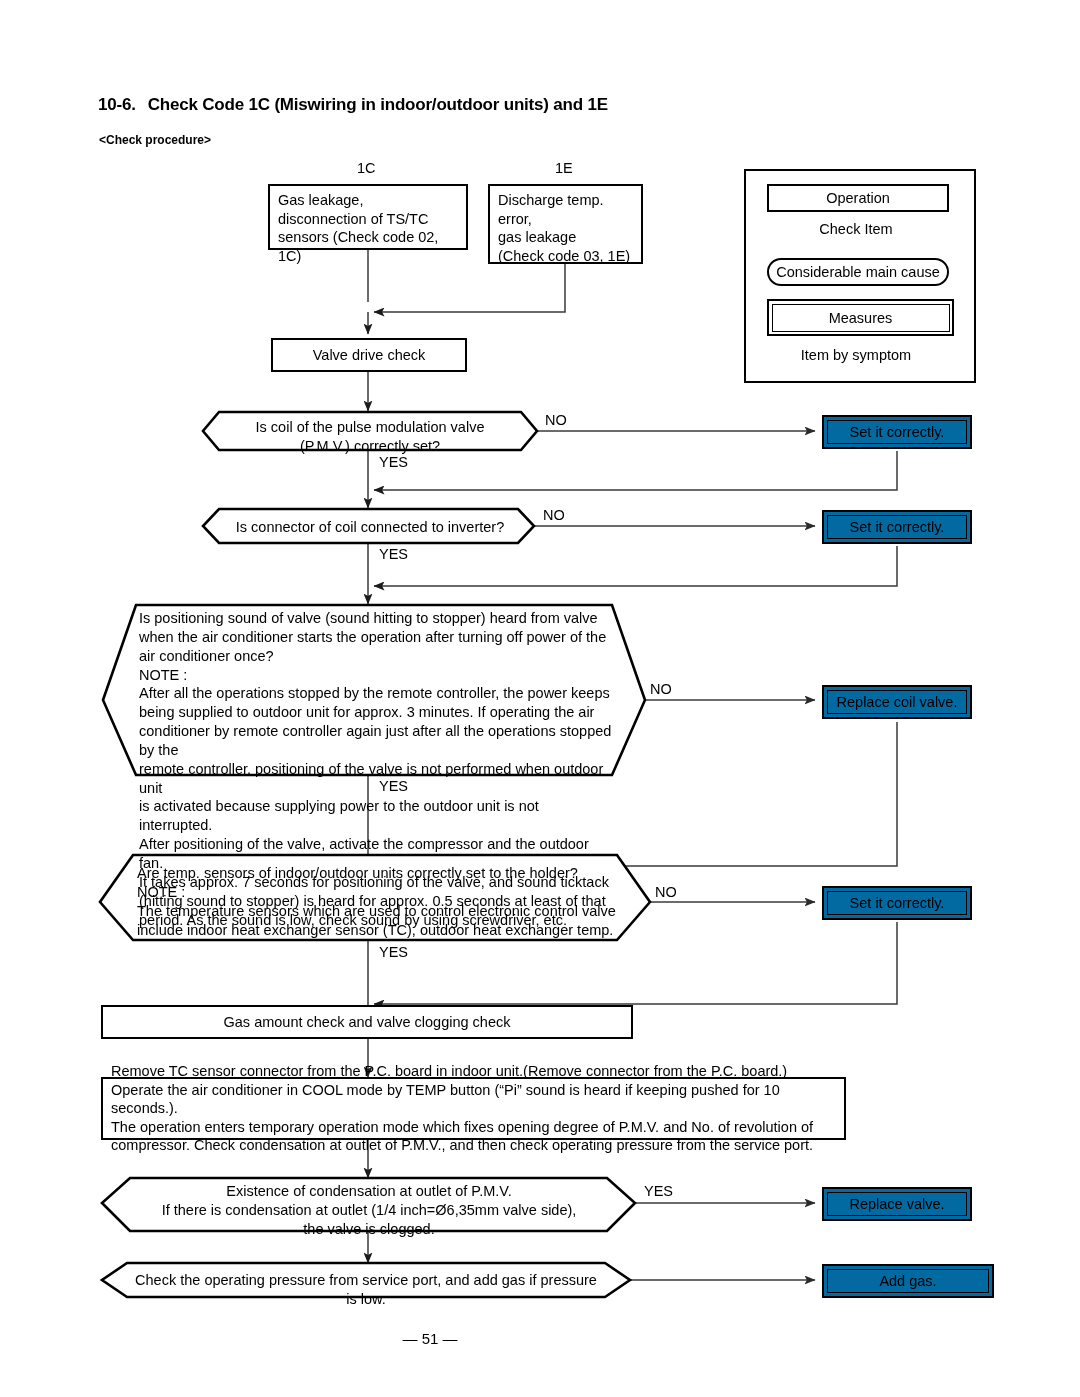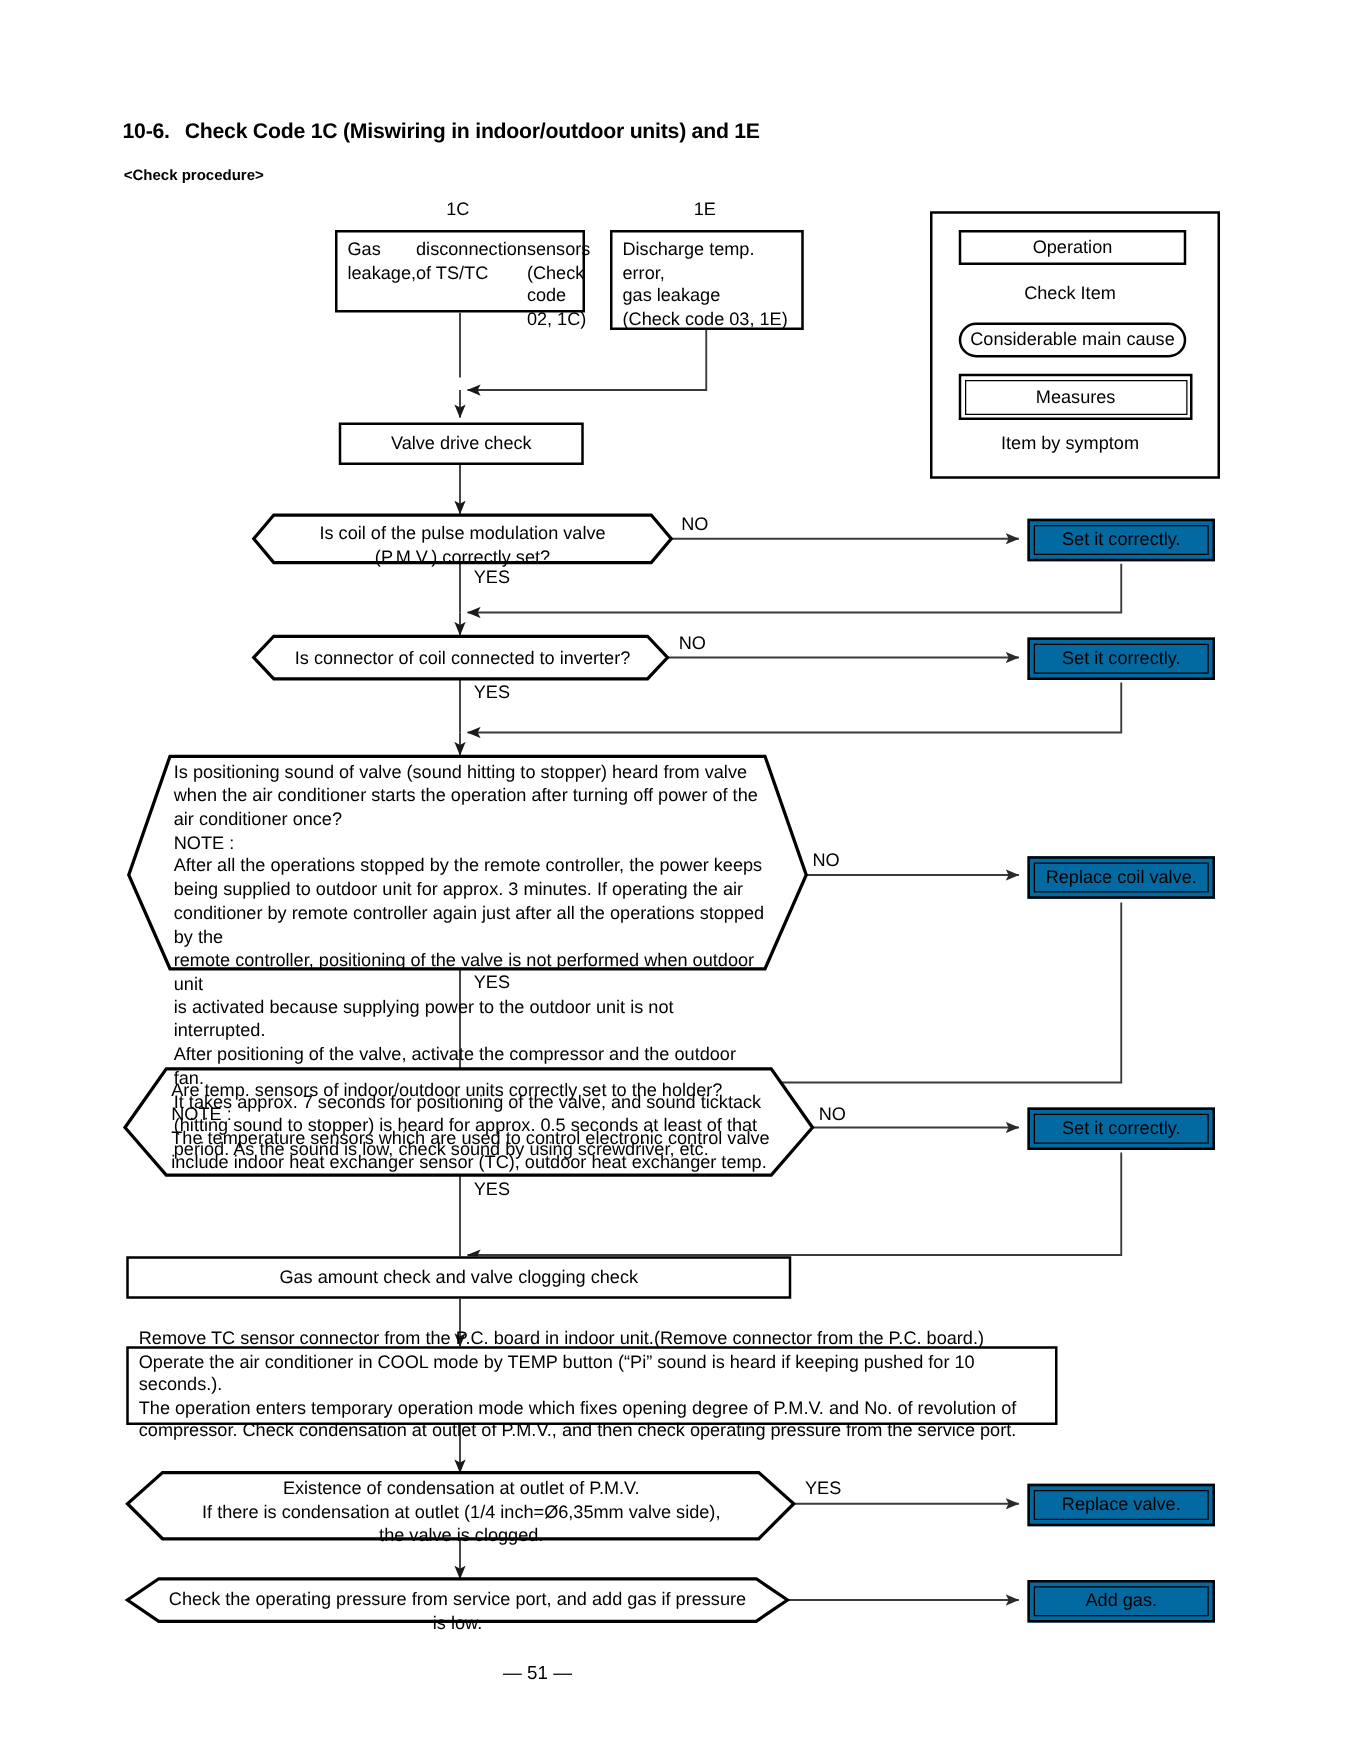--- a/index.html
+++ b/index.html
@@ -220,39 +220,39 @@
     </g>
 
     <g fill="#ffffff" stroke="#000000" stroke-width="2.2" stroke-linejoin="miter">
       <polygon points="779,344 945,344 945,366 767,366 767,354"></polygon>
     </g>
   </svg>
 
   <div class="lbl" style="left:357px; top:160px;">1C</div>
   <div class="lbl" style="left:555px; top:160px;">1E</div>
 
-  <div class="node op-box left" style="left:268px; top:184px; width:200px; height:66px; flex-direction:row;">
+  <div class="node op-box left" style="left:268px; top:184px; width:200px; height:66px; flex-direction:column;">
     <div>Gas leakage,</div>
     <div>disconnection of TS/TC</div>
     <div>sensors (Check code 02, 1C)</div>
   </div>
 
   <div class="node op-box left" style="left:488px; top:184px; width:155px; height:80px; flex-direction:column;">
     <div>Discharge temp. error,</div>
     <div>gas leakage</div>
     <div>(Check code 03, 1E)</div>
   </div>
 
   <div class="legend-frame" style="left:744px; top:169px; width:228px; height:210px;"></div>
 
   <div class="legend-rect legend-item" style="left:767px; top:184px; width:178px; height:24px;text-align:center;">
     <span>Operation</span>
   </div>
 
-  <div class="legend-item" style="left:767px; top:221px; width:178px; height:22px; display:flex; align-items:flex-end; justify-content:center;">
+  <div class="legend-item" style="left:767px; top:221px; width:178px; height:22px; display:flex; align-items:flex-start; justify-content:center;">
     <span>Check Item</span>
   </div>
 
   <div class="legend-round legend-item" style="left:767px; top:258px; width:178px; height:24px;">
     <span>Considerable main cause</span>
   </div>
 
   <div class="legend-dbl legend-item" style="left:767px; top:299px; width:178px; height:28px;">
     <span class="inner">Measures</span>
   </div>
@@ -340,19 +340,19 @@
   </div>
 
   <div class="node measure-box" style="left:822px; top:886px; width:150px; height:34px;">
     <span class="inner">Set it correctly.</span>
   </div>
 
   <div class="node measure-box" style="left:822px; top:1187px; width:150px; height:34px;">
     <span class="inner">Replace valve.</span>
   </div>
 
-  <div class="node measure-box" style="left:822px; top:1264px; width:150px; height:34px;">
+  <div class="node measure-box" style="left:822px; top:1264px; width:172px; height:34px;">
     <span class="inner">Add gas.</span>
   </div>
 
   <div class="pagenum">— 51 —</div>
 
 </div>
 
 </body></html>

